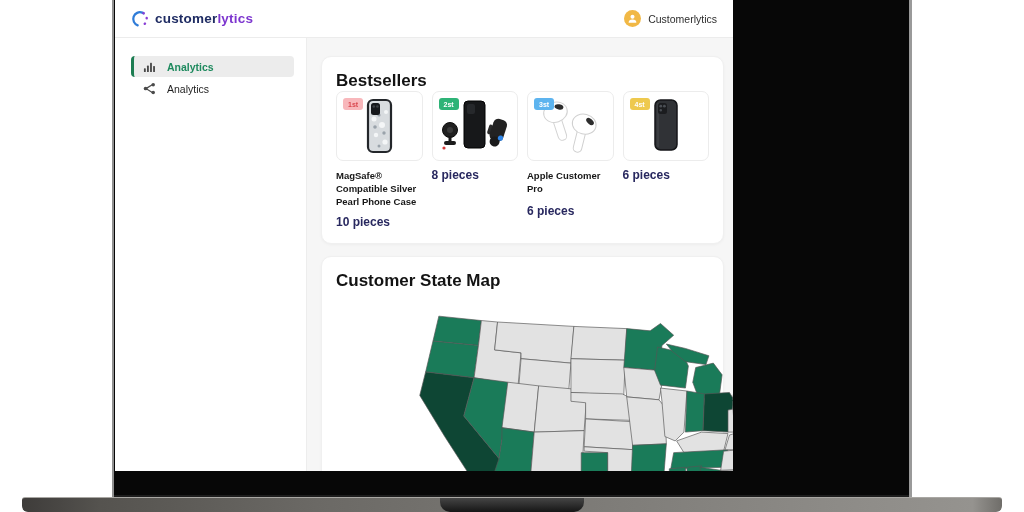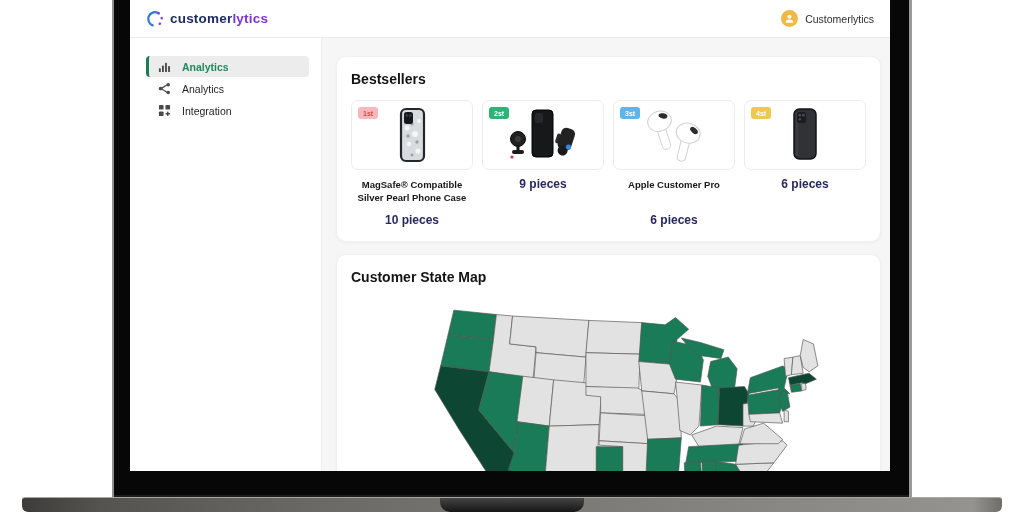--- a/index.html
+++ b/index.html
@@ -9,43 +9,43 @@
   
   .bezel { position:absolute; left:112px; top:0; width:800px; height:497px; background:#070707;
            box-shadow: inset 2px 0 0 #8f8f8f, inset -3px 0 0 #9a9a9a, inset 0 -2px 0 #1d1d1d; }
   .base { position:absolute; left:22px; top:497px; width:980px; height:15px;
           background:linear-gradient(90deg,#3e3c3a,#55534f 8%,#6b6965 30%,#7b7975 55%,#8b8985 80%,#95938f 97%,#6f6d69);
           border-top:1px solid #a9a7a3; border-radius:3px 3px 6px 6px; }
   .notch { position:absolute; left:440px; top:498px; width:144px; height:14px;
            background:linear-gradient(180deg,#454545,#161616); border-radius:0 0 10px 10px; }
 
   
-  .screen { position:absolute; left:130px; top:0; width:760px; height:471px; background:#f6f6f6;
+  .screen { position:absolute; left:115px; top:0; width:618px; height:471px; background:#f6f6f6;
             overflow:hidden; display:flex; flex-direction:column; }
 
   .app-header { flex:0 0 38px; background:#fff; border-bottom:1px solid #ececec;
                 display:flex; align-items:center; justify-content:space-between; padding:0 16px; }
   .logo { display:flex; align-items:center; gap:6px; }
   .logo-text { font-size:13.5px; font-weight:700; letter-spacing:.2px; }
   .logo-text .p1 { color:#1f2c63; } .logo-text .p2 { color:#7d36cf; }
   .user { display:flex; align-items:center; gap:7px; font-size:10.5px; color:#2e2e2e; font-weight:500; cursor:pointer; }
   .avatar { width:17px; height:17px; border-radius:50%; background:#f1b845; display:flex; align-items:center; justify-content:center; }
 
   .app-body { flex:1; display:flex; min-height:0; }
   .sidebar { flex:0 0 192px; background:#fff; border-right:1px solid #ededed; padding-top:18px; }
   .side-item { display:flex; align-items:center; gap:11px; height:21px; margin:0 12px 1px 16px; padding-left:9px;
                border-left:3px solid transparent; font-size:10.5px; color:#1f1f1f; cursor:pointer; border-radius:4px; }
   .side-item.active { background:#ececec; border-left-color:#1d7d52; color:#1e8a5e; font-weight:700; }
   .side-item svg { flex:0 0 auto; }
 
   .main { flex:1; background:#f6f6f6; padding:18px 9px 0 14px; min-width:0; }
   .card { background:#fff; border:1px solid #f0f0f0; border-radius:10px; box-shadow:0 1px 3px rgba(0,0,0,.04); }
   .best-card { padding:14px 14px 14px; }
-  .card-title { font-size:14px; font-weight:700; color:#131313; }
-  .products { display:grid; grid-template-columns:repeat(4,1fr); gap:9px; margin-top:13px;text-align:center; }
+  .card-title { font-size:17px; font-weight:700; color:#131313; }
+  .products { display:grid; grid-template-columns:repeat(4,1fr); gap:9px; margin-top:0; }
   .p-imgbox { height:70px; border:1px solid #ececec; border-radius:7px; background:#fff; position:relative;
               display:flex; align-items:center; justify-content:center; }
   .badge { position:absolute; top:6px; left:6px; font-size:7px; font-weight:700; padding:2.5px 5px; border-radius:3px; line-height:1; }
   .p-name { margin-top:9px; font-size:9.5px; font-weight:700; color:#171717; line-height:1.35; min-height:27px; }
   .p-qty { margin-top:7px; font-size:12px; font-weight:700; color:#28285f; }
 
   .map-card { margin-top:12px; padding:14px 14px 10px; height:250px; }
   .map-wrap { margin-top:9px; padding-left:72px; }
   .usmap { width:400px; display:block; }
 </style>
@@ -90,30 +90,20 @@
         <span>Analytics</span>
       </div>
       <div class="side-item">
         <svg width="13" height="13" viewBox="0 0 14 14">
           <path d="M4 6.6 L10 3 M4 7.6 L10 11.2" stroke="#4a4a4a" stroke-width="1.3" fill="none"></path>
           <circle cx="2.8" cy="7" r="2" fill="#4a4a4a"></circle>
             <circle cx="11" cy="2.9" r="1.9" fill="#4a4a4a"></circle>
           <circle cx="11" cy="11.2" r="1.9" fill="#4a4a4a"></circle>
         </svg>
         <span>Analytics</span>
-      </div>
-      <div class="side-item">
-        <svg width="13" height="13" viewBox="0 0 14 14" fill="#4a4a4a">
-          <rect x="1" y="1" width="5" height="5" rx="1"></rect>
-            <rect x="8" y="1" width="5" height="5" rx="1"></rect>
-          <rect x="1" y="8" width="5" height="5" rx="1"></rect>
-          <rect x="9.7" y="8" width="1.6" height="5" rx="0.5"></rect>
-            <rect x="8" y="9.7" width="5" height="1.6" rx="0.5"></rect>
-        </svg>
-        <span>Integration</span>
       </div>
     </div>
 
     <div class="main">
 
       <div class="card best-card">
         <div class="card-title">Bestsellers</div>
         <div class="products">
 
           <div>
@@ -151,21 +141,21 @@
                 <rect x="28" y="4" width="21" height="47" rx="4" fill="#17181a" stroke="#000"></rect>
                 <rect x="31" y="7" width="8" height="10" rx="2" fill="#26282b"></rect>
                 <g transform="rotate(18 62 34)">
                   <rect x="52" y="30" width="4" height="10" rx="2" fill="#2b2b2b"></rect>
                   <rect x="55" y="22" width="14" height="22" rx="5" fill="#222222"></rect>
                   <circle cx="62" cy="45" r="5" fill="#1a1a1a"></circle>
                   <circle cx="66.5" cy="40" r="2.6" fill="#2f86e8"></circle>
                 </g>
               </svg>
             </div>
-            <div class="p-qty">9 pieces</div>
+            <div class="p-qty">8 pieces</div>
           </div>
 
           <div>
             <div class="p-imgbox">
               <span class="badge" style="background-color: rgb(93, 180, 239); color: rgb(255, 255, 255);">3st</span>
               <svg width="78" height="58" viewBox="0 0 78 58">
                 <g transform="rotate(-18 26 20)">
                   <rect x="21" y="20" width="8.5" height="24" rx="4.2" fill="#ffffff" stroke="#d3d3d3"></rect>
                   <ellipse cx="26" cy="15" rx="12" ry="10" fill="#ffffff" stroke="#d3d3d3"></ellipse>
                   <ellipse cx="31" cy="11" rx="4.5" ry="2.6" fill="#2d2d2d" transform="rotate(28 31 11)"></ellipse>

